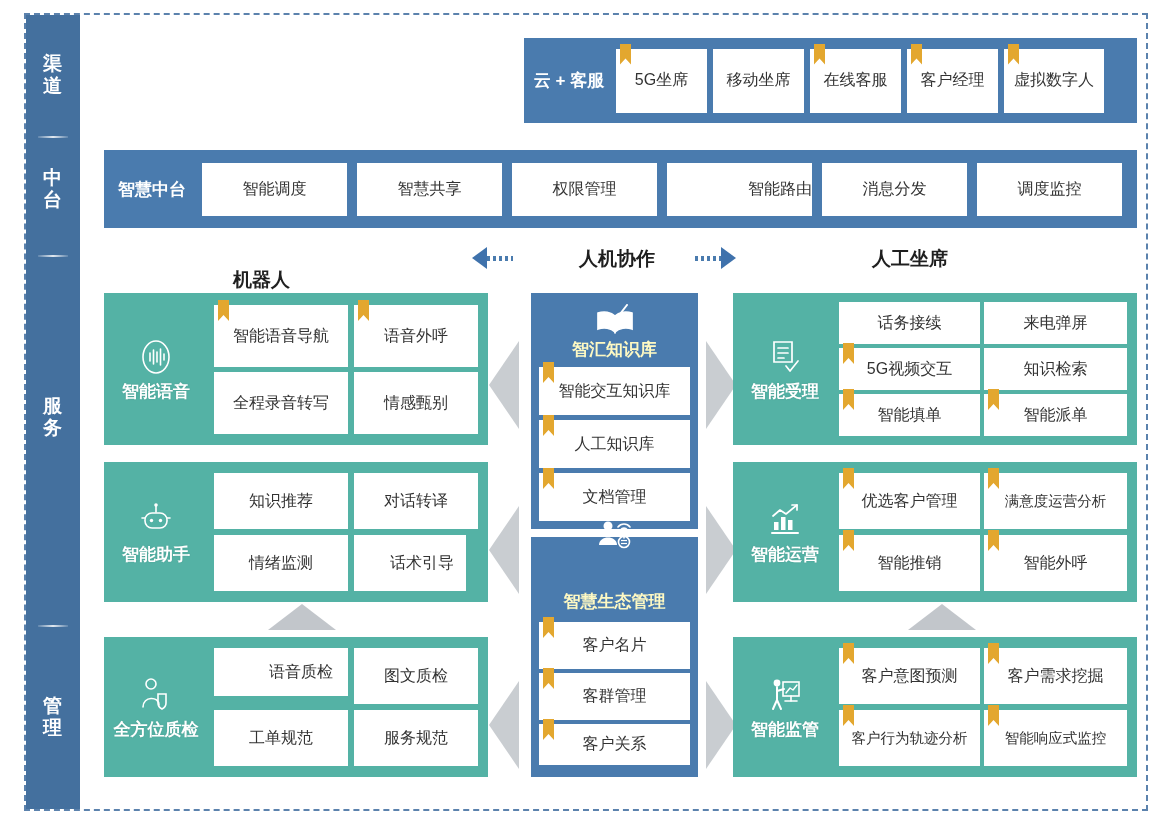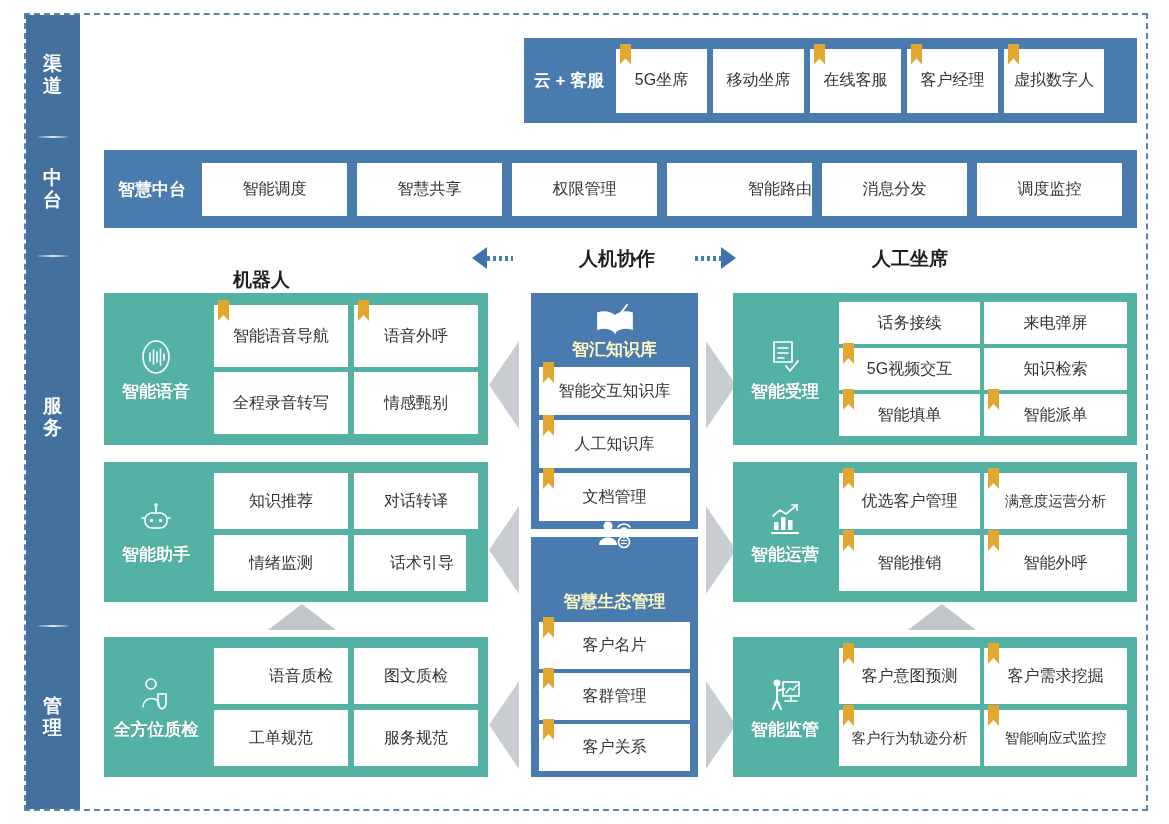--- a/index.html
+++ b/index.html
@@ -370,21 +370,21 @@
     <div class="group-id">
       <span class="gicon">
         <svg width="34" height="38" viewBox="0 0 34 38" fill="none" stroke="#ffffff" stroke-width="1.6">
           <circle cx="12" cy="8" r="5"></circle>
           <path d="M4 31 C4 20 20 20 20 29" stroke-linecap="round"></path>
           <path d="M19 18 L27 18 L27 27 C27 31 23 33 23 33 C23 33 19 31 19 27 Z"></path>
         </svg>
       </span>
       <span class="gname">全方位质检</span>
     </div>
-    <div class="tile" style="left:110px;top:11px;width:134px;height:56px;padding-left:40px;">
+    <div class="tile" style="left:110px;top:11px;width:134px;height:48px;padding-left:40px;">
       <span>语音质检</span>
     </div>
     <div class="tile" style="left:250px;top:11px;width:124px;height:56px;">
       <span>图文质检</span>
     </div>
     <div class="tile" style="left:110px;top:73px;width:134px;height:56px;">
       <span>工单规范</span>
     </div>
     <div class="tile" style="left:250px;top:73px;width:124px;height:56px;">
       <span>服务规范</span>
@@ -433,21 +433,21 @@
       <span class="ctitle">智慧生态管理</span>
     </div>
     <div class="citem" style="left:8px;top:85px;width:151px;height:47px;">
       <span class="ribbon"></span>
       <span>客户名片</span>
     </div>
     <div class="citem" style="left:8px;top:136px;width:151px;height:47px;">
       <span class="ribbon"></span>
       <span>客群管理</span>
     </div>
-    <div class="citem" style="left:8px;top:187px;width:151px;height:47px;">
+    <div class="citem" style="left:8px;top:187px;width:151px;height:41px;">
       <span class="ribbon"></span>
       <span>客户关系</span>
     </div>
   </div>
 
   <div class="group" style="left:733px;top:293px;width:404px;height:152px;">
     <div class="group-id">
       <span class="gicon">
         <svg width="32" height="38" viewBox="0 0 32 38" fill="none" stroke="#ffffff" stroke-width="1.7">
           <path d="M5 4 L23 4 L23 24 L5 24 Z"></path>

